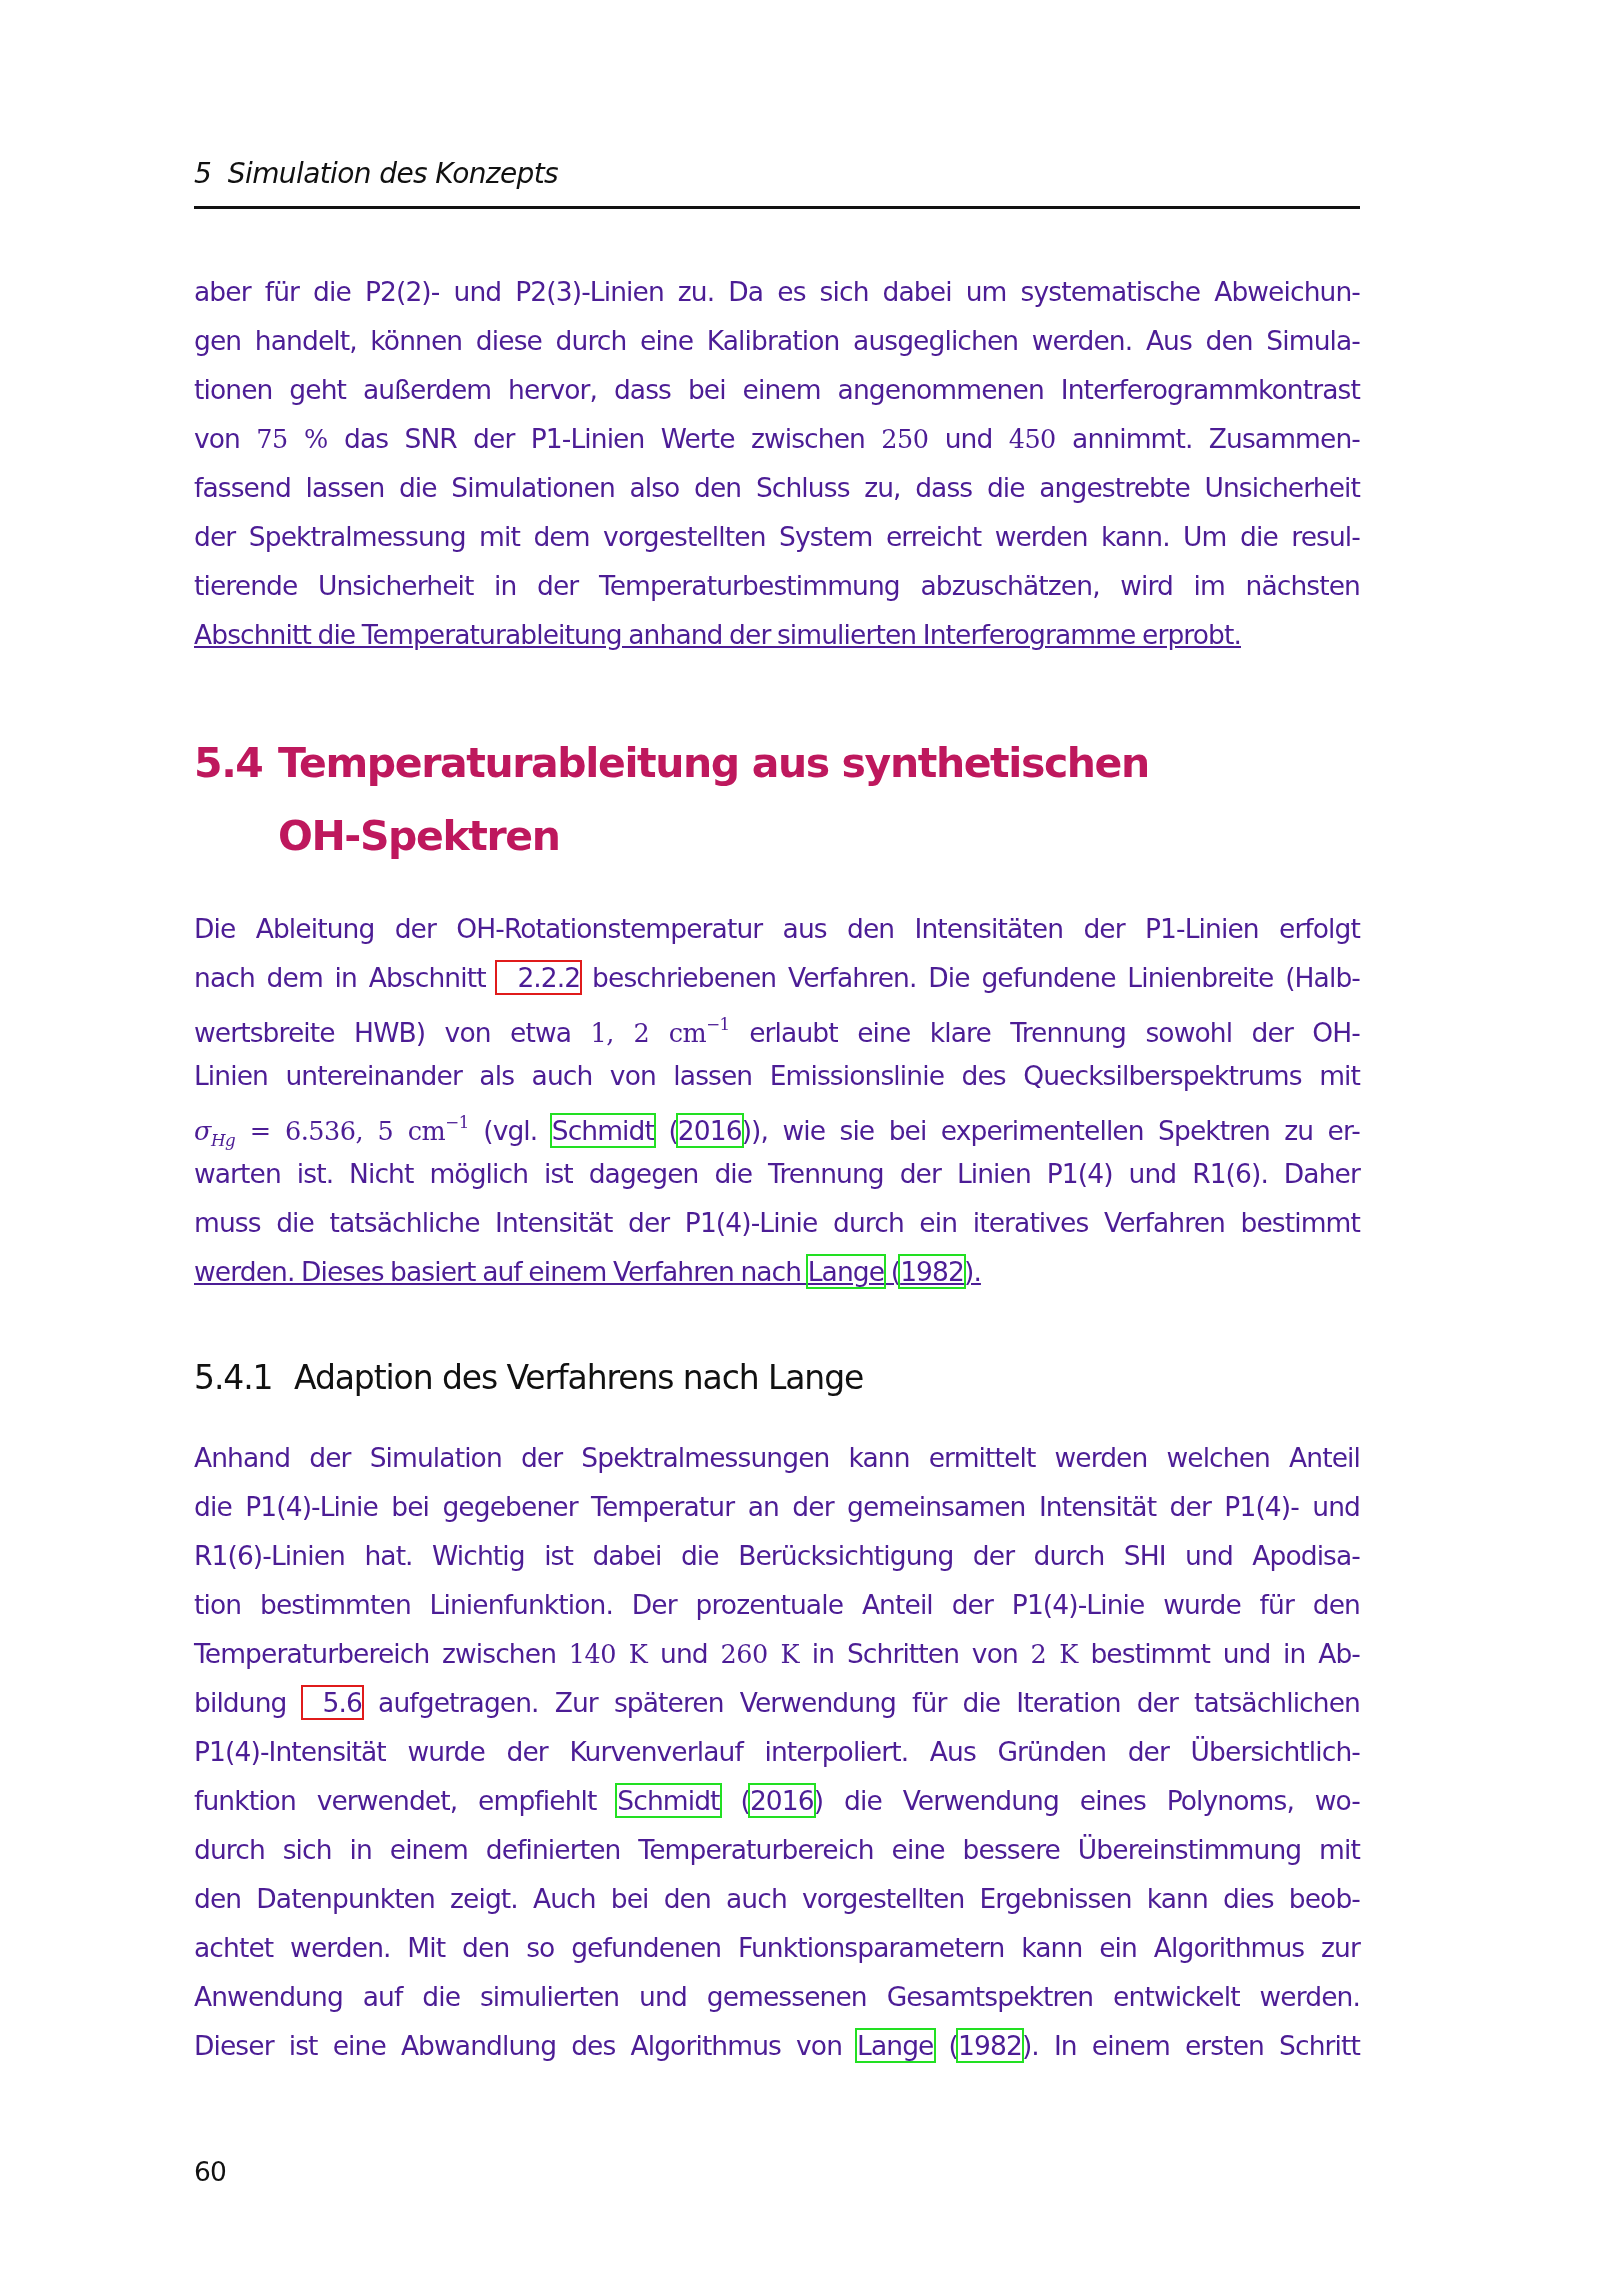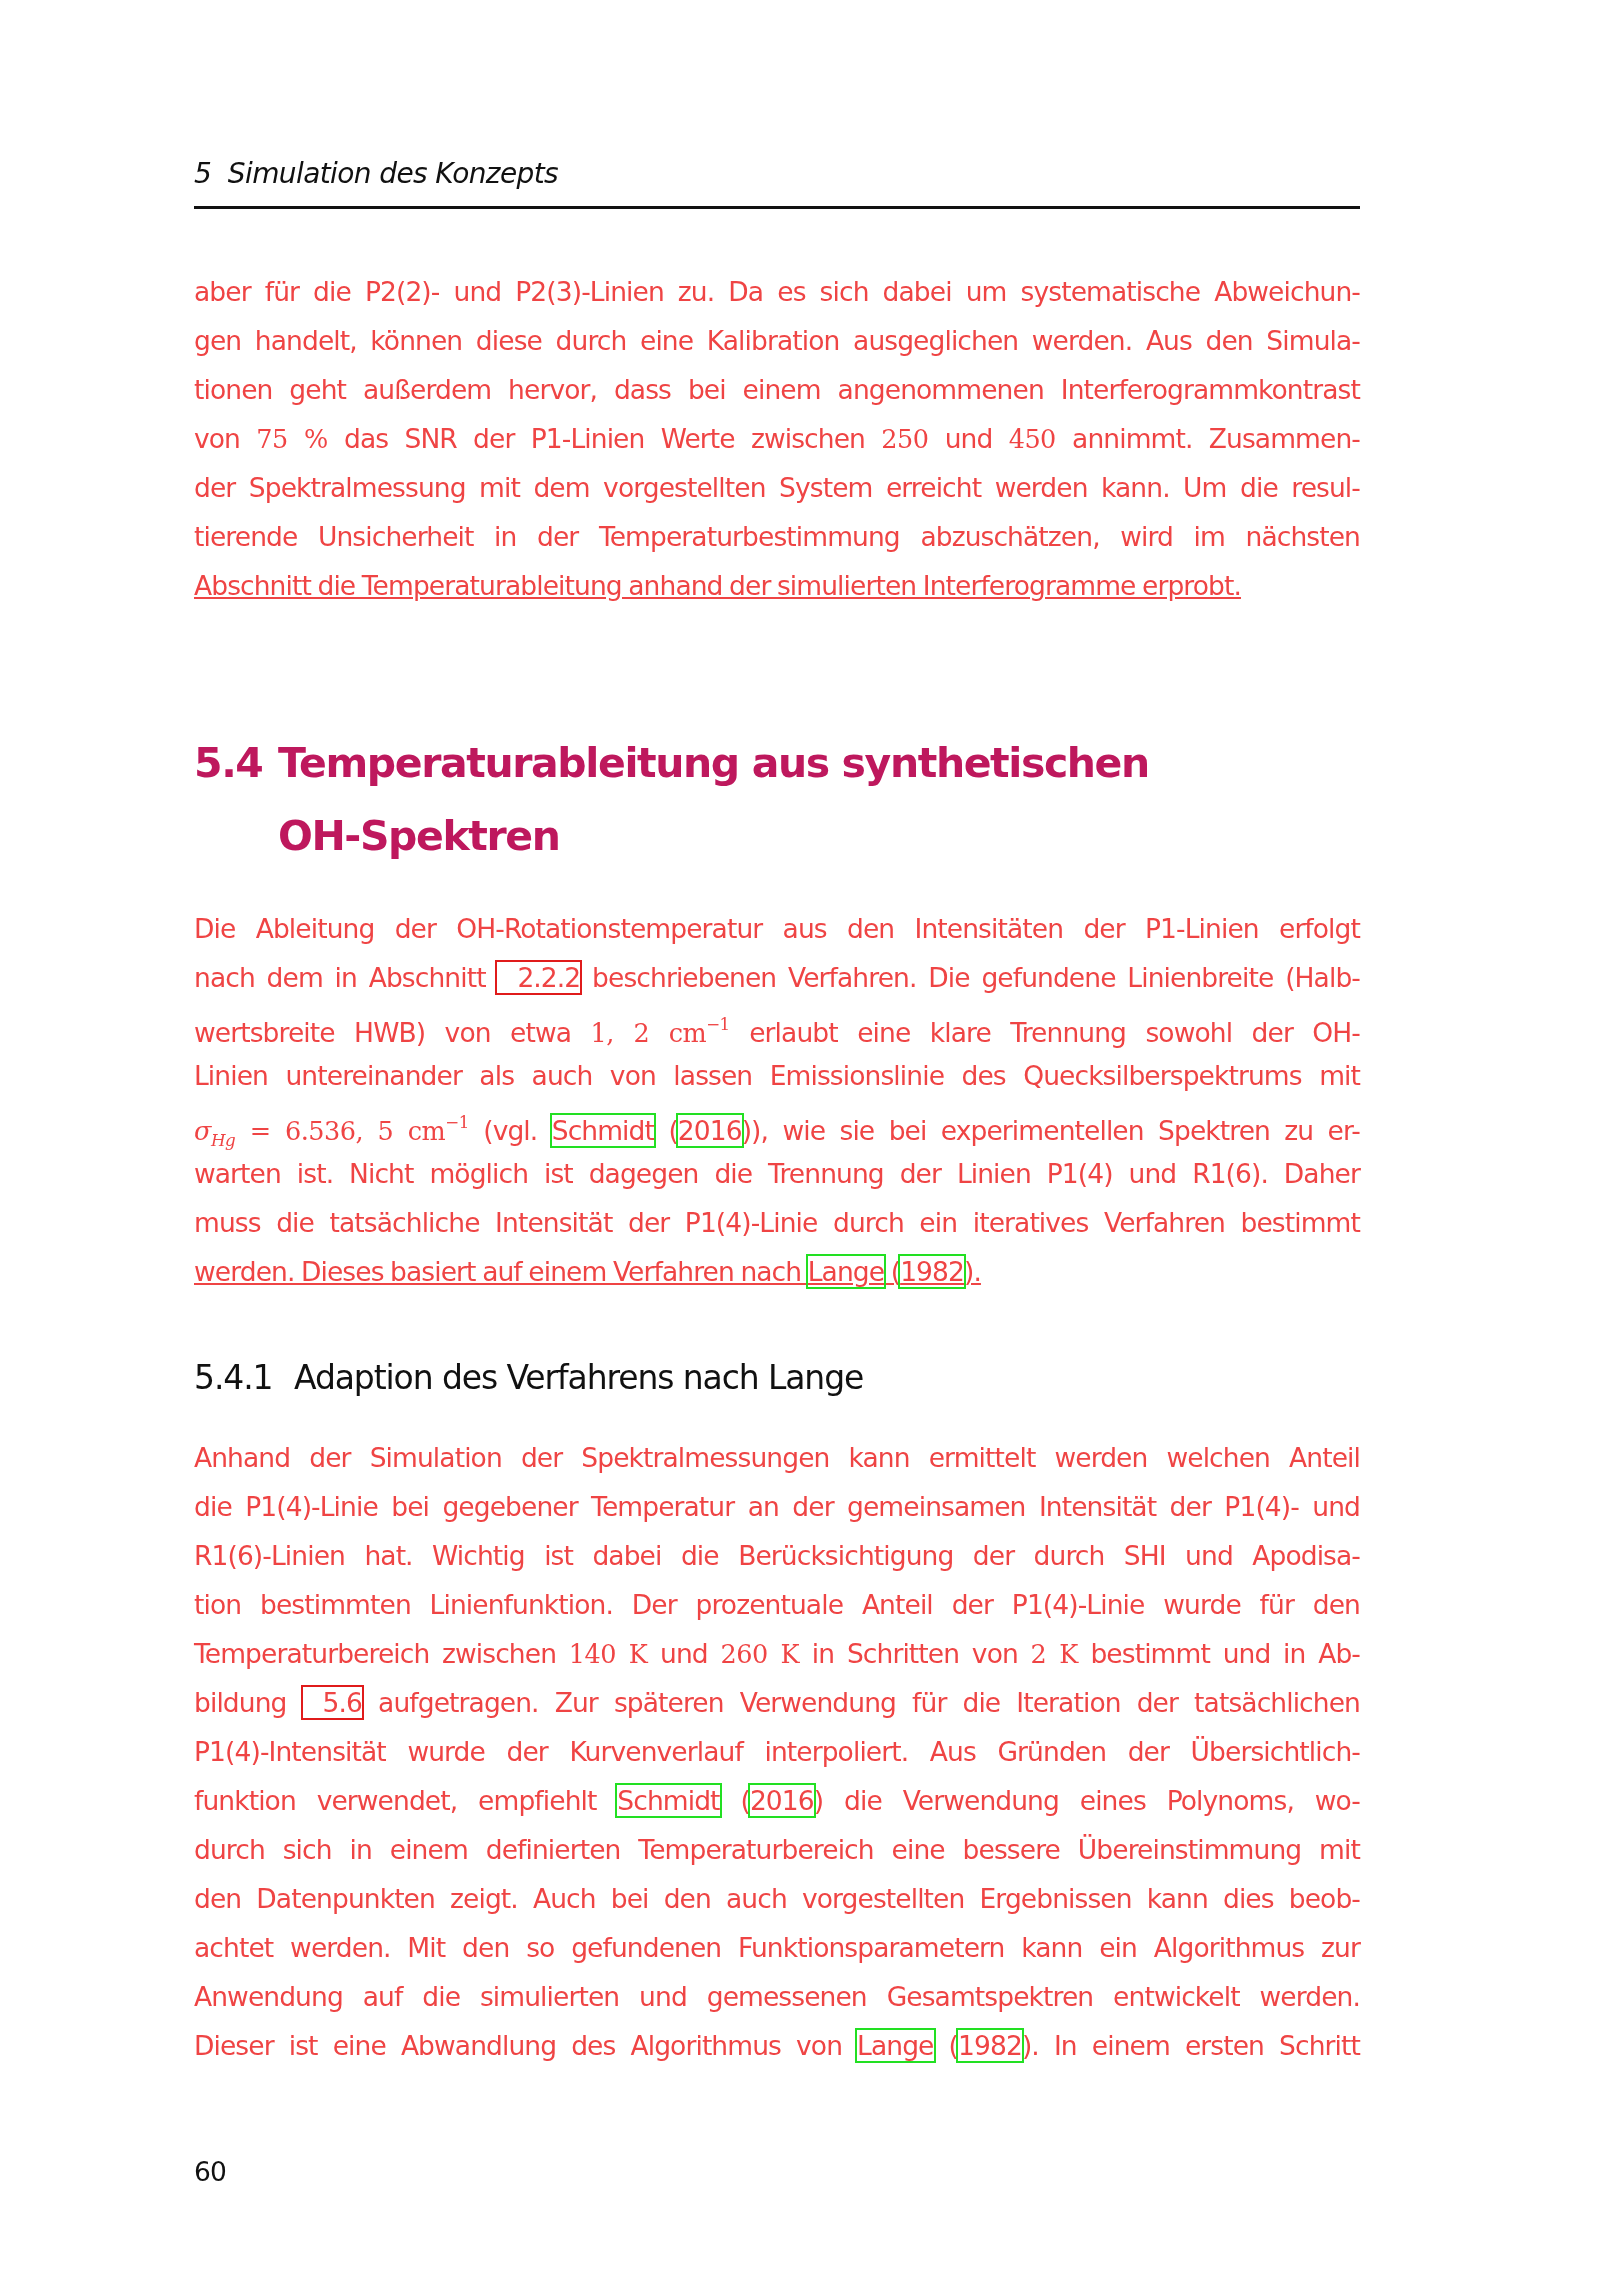--- a/index.html
+++ b/index.html
@@ -5,21 +5,21 @@
   html, body { margin: 0; padding: 0; background: #ffffff; }
   body { width: 1622px; height: 2295px; position: relative; overflow: hidden;
          font-family: "DejaVu Serif", serif; color: #111; }
   .page { position: absolute; left: 0; top: 0; width: 1622px; height: 2196px; }
   .running-head { position: absolute; left: 194px; top: 157px; width: 1166px;
                   font-family: "DejaVu Sans", sans-serif; font-style: italic;
                   font-size: 28px; letter-spacing: -0.6px; color: #111; }
   .head-rule { position: absolute; left: 194px; top: 206px; width: 1166px; height: 2.9px; background: #111; }
   .para { position: absolute; left: 194px; width: 1166px; font-family: "DejaVu Sans", sans-serif;
           font-size: 26.5px; line-height: 49px; text-align: justify; letter-spacing: -0.9px;
-          word-spacing: -1px; color: #ef4444; hyphens: manual; }
+          word-spacing: -1px; color: #4c1d95; hyphens: manual; }
   .para .ln { display: block; white-space: nowrap; text-align: justify; text-align-last: justify; height: 49px; }
   .para .ln.last { text-align-last: left; text-decoration: underline; }
   .math { font-family: "DejaVu Serif", serif; font-size: 25.5px; letter-spacing: -0.5px; }
   .math sup { font-size: 16.7px; position: relative; top: -2px; }
   .math sub { font-size: 16.7px; font-style: italic; }
   .math i { font-style: italic; }
   .ref-red { outline: 2px solid #e01b1b; outline-offset: 0px; padding-left: 20px; }
   .ref-green { outline: 2px solid #22e022; outline-offset: 0px; }
   .h2 { position: absolute; left: 194px; font-family: "DejaVu Sans", sans-serif; font-weight: bold;
         font-size: 41px; letter-spacing: -1.4px; color: #be185d; line-height: 73px; }
@@ -39,20 +39,21 @@
   <div class="running-head">
     <span>5</span>&nbsp;&nbsp;<span>Simulation des Konzepts</span>
   </div>
   <div class="head-rule"></div>
 
   <div class="para" style="top:267px;">
     <span class="ln">aber für die P2(2)- und P2(3)-Linien zu. Da es sich dabei um systematische Abweichun-</span>
     <span class="ln">gen handelt, können diese durch eine Kalibration ausgeglichen werden. Aus den Simula-</span>
     <span class="ln">tionen geht außerdem hervor, dass bei einem angenommenen Interferogrammkontrast</span>
     <span class="ln"><span>von </span><span class="math">75 %</span><span> das SNR der P1-Linien Werte zwischen </span><span class="math">250</span><span> und </span><span class="math">450</span><span> annimmt. Zusammen-</span></span>
+    <span class="ln">fassend lassen die Simulationen also den Schluss zu, dass die angestrebte Unsicherheit</span>
     <span class="ln">der Spektralmessung mit dem vorgestellten System erreicht werden kann. Um die resul-</span>
     <span class="ln">tierende Unsicherheit in der Temperaturbestimmung abzuschätzen, wird im nächsten</span>
     <span class="ln last">Abschnitt die Temperaturableitung anhand der simulierten Interferogramme erprobt.</span>
   </div>
 
   <div class="h2" style="top:727px;">
     <span class="num">5.4</span><span>Temperaturableitung aus synthetischen</span>
     <span class="cont">OH-Spektren</span>
   </div>
 

